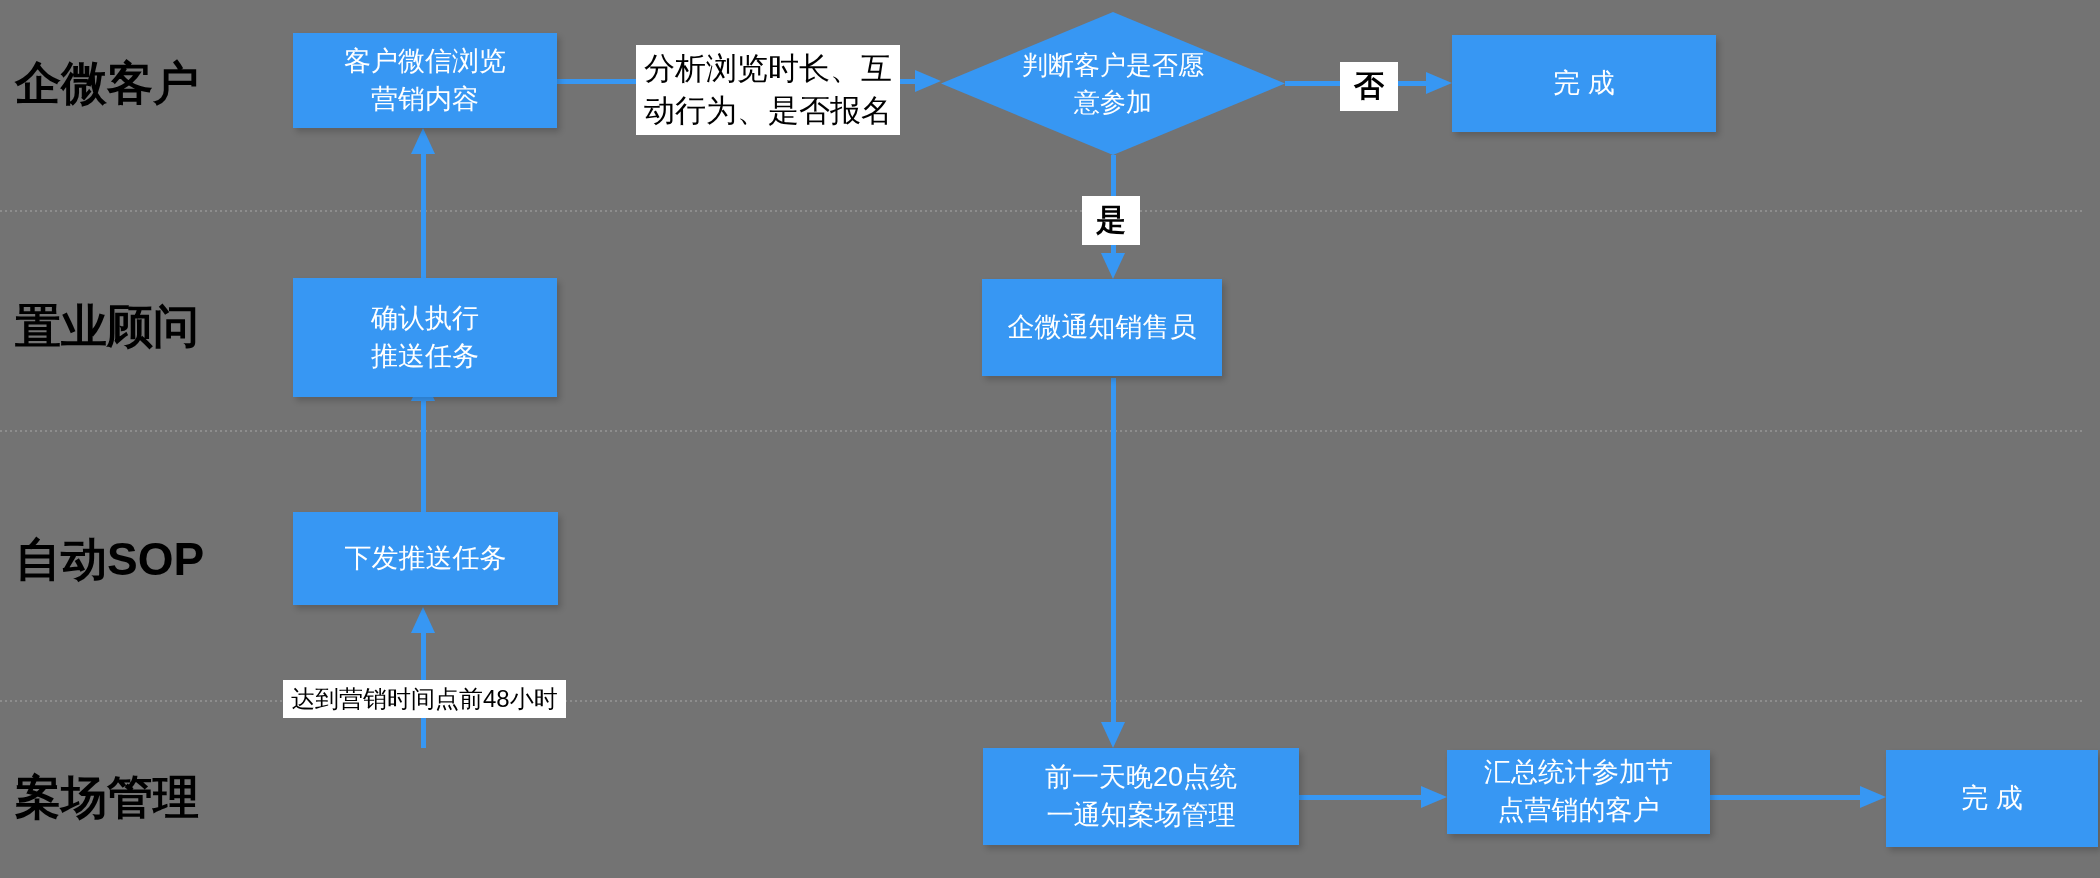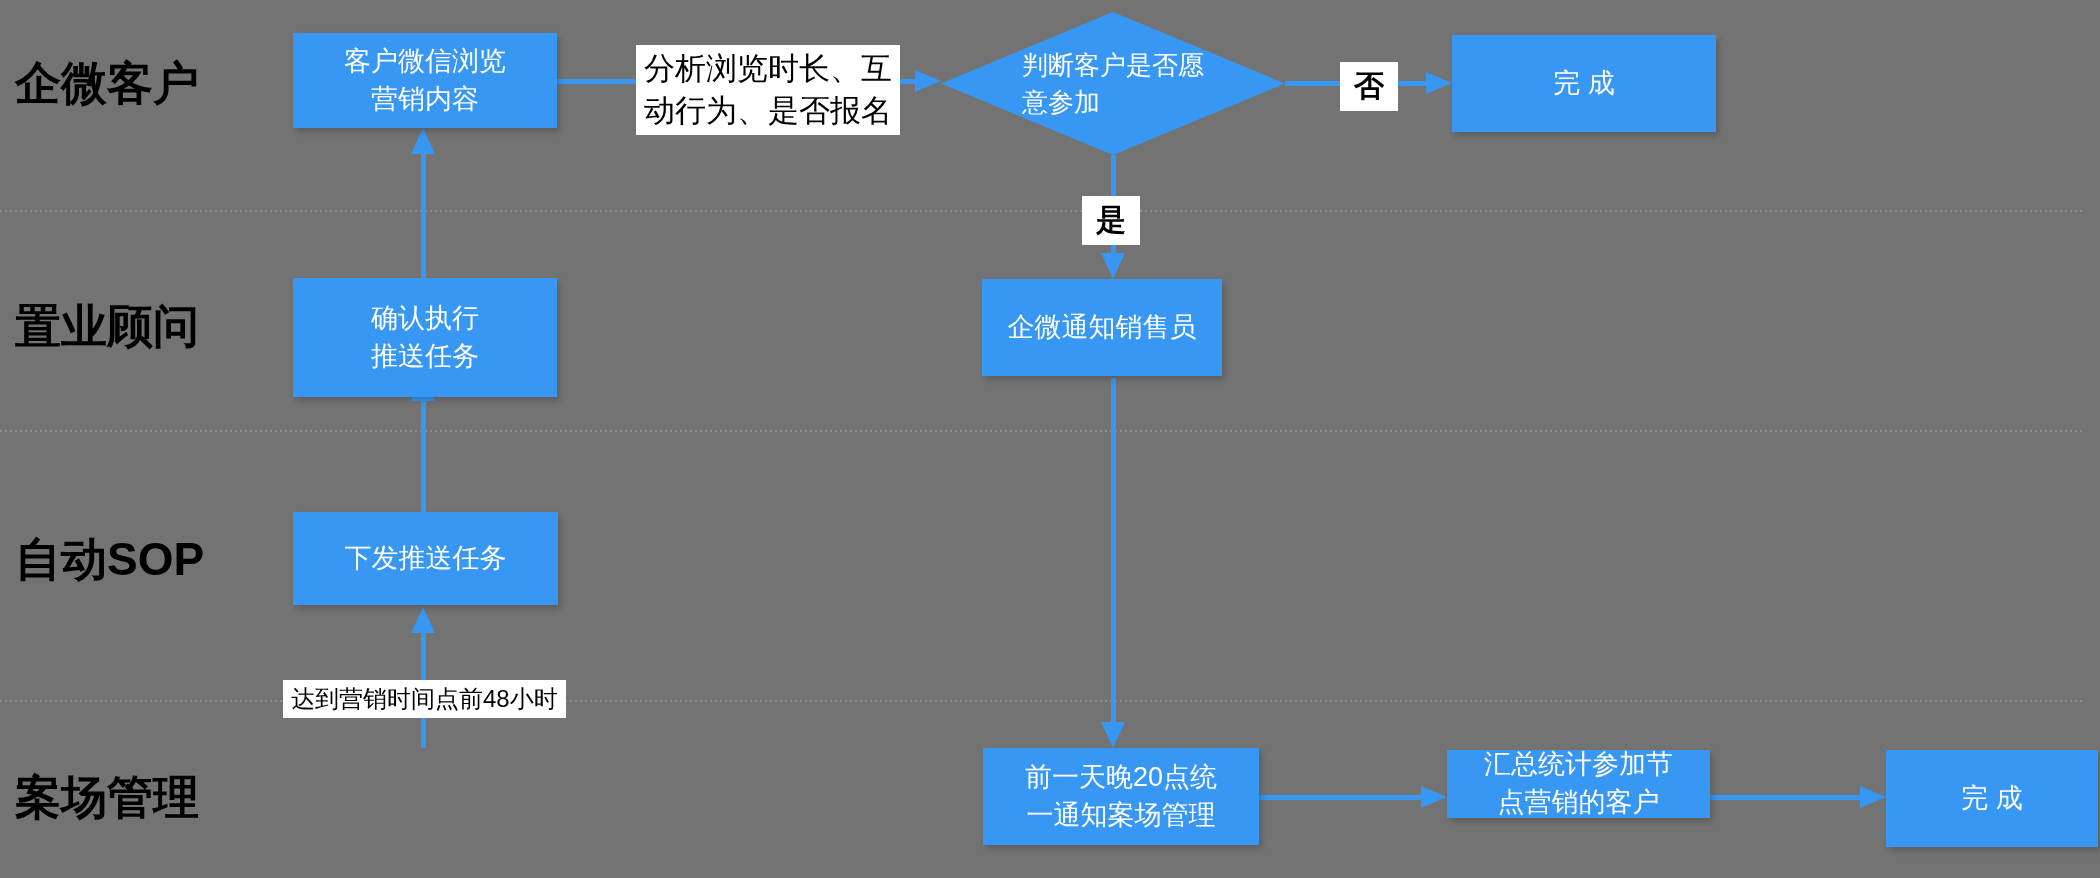--- a/index.html
+++ b/index.html
@@ -46,21 +46,21 @@
   }
   .diamond-wrap { position: absolute; z-index: 4; }
   .diamond-shape {
     position: absolute; left: 0; top: 0; width: 100%; height: 100%;
     background: var(--blue);
     clip-path: polygon(50% 0, 100% 50%, 50% 100%, 0 50%);
   }
   .diamond-text {
     position: absolute; left: 0; top: 0; width: 100%; height: 100%;
     display: flex; align-items: center; justify-content: center;
-    text-align: left; color: #ffffff; font-size: 26px; line-height: 1.4;
+    text-align: center; color: #ffffff; font-size: 26px; line-height: 1.4;
     white-space: pre-line;
   }
   .line-h { position: absolute; height: 5px; background: var(--blue); z-index: 2; }
   .line-v { position: absolute; width: 5px; background: var(--blue); z-index: 2; }
   .arr-right {
     position: absolute; width: 0; height: 0; z-index: 2;
     border-top: 11px solid transparent; border-bottom: 11px solid transparent;
     border-left: 26px solid var(--blue);
   }
   .arr-up {
@@ -145,21 +145,21 @@
   <div class="node" style="left:1452px; top:35px; width:264px; height:97px">完 成</div>
 
   <div class="node" style="left:293px; top:278px; width:264px; height:119px">确认执行
 推送任务</div>
 
   <div class="node" style="left:982px; top:279px; width:240px; height:97px">企微通知销售员</div>
 
   <div class="node" style="left:293px; top:512px; width:265px; height:93px">下发推送任务</div>
 
 
-  <div class="node" style="left:983px; top:748px; width:276px; height:97px">前一天晚20点统
+  <div class="node" style="left:983px; top:748px; width:316px; height:97px">前一天晚20点统
 一通知案场管理</div>
 
-  <div class="node" style="left:1447px; top:750px; width:263px; height:68px">汇总统计参加节
+  <div class="node" style="left:1447px; top:750px; width:263px; height:84px">汇总统计参加节
 点营销的客户</div>
 
   <div class="node" style="left:1886px; top:750px; width:212px; height:97px">完 成</div>
 
 </div>
 
 </body></html>

